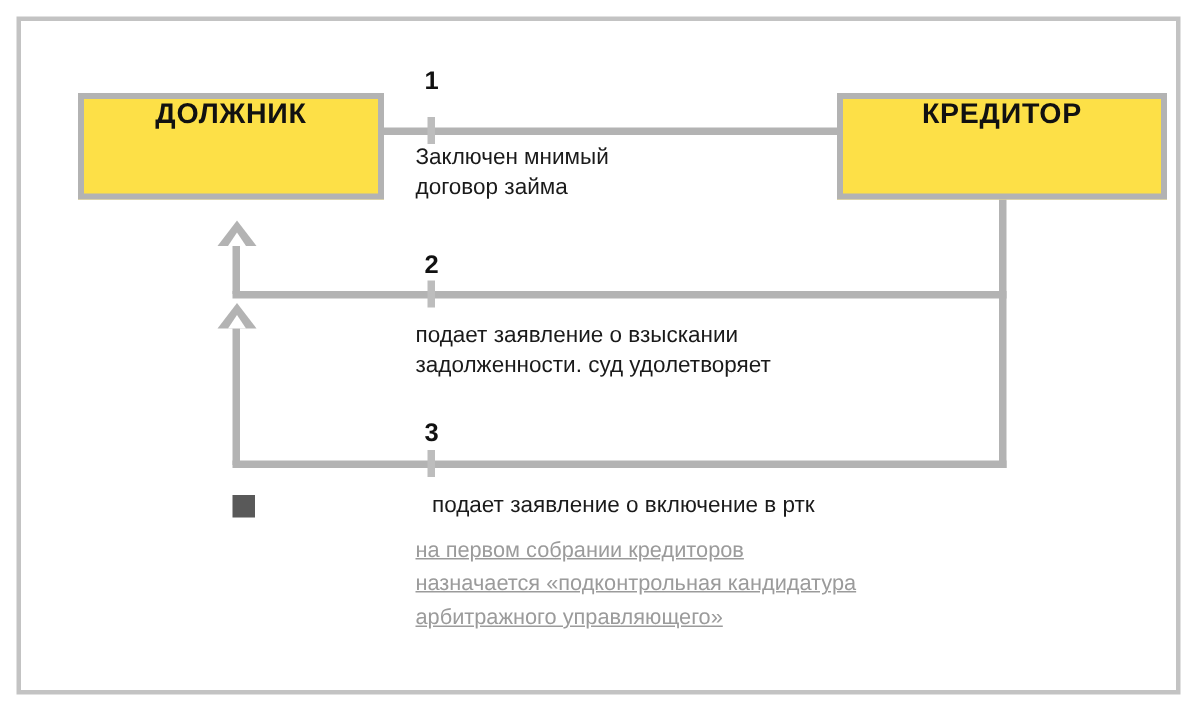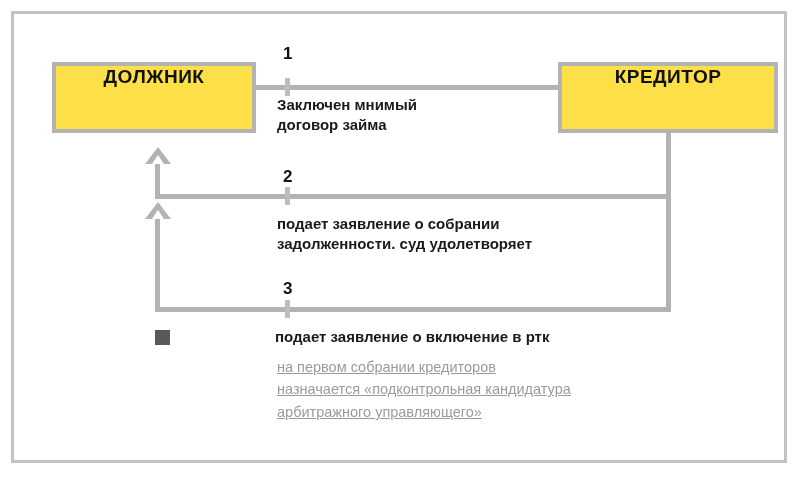--- a/index.html
+++ b/index.html
@@ -101,21 +101,21 @@
     position: absolute;
     font-size: 17px;
     font-weight: bold;
     color: #111111;
     z-index: 6;
   }
   
   .caption {
     position: absolute;
     font-size: 15px;
-    font-weight: bold;
+    font-weight: normal;
     color: #1a1a1a;
     line-height: 1.33;
     z-index: 6;
     white-space: pre-line;
   }
   .caption.muted {
     color: #9b9b9b;
     font-weight: normal;
     font-size: 14.5px;
     line-height: 1.55;
@@ -162,24 +162,24 @@
     <span>КРЕДИТОР</span>
   </div>
 
   <div class="step-num" style="left:283px; top:44px;">1</div>
   <div class="step-num" style="left:283px; top:167px;">2</div>
   <div class="step-num" style="left:283px; top:279px;">3</div>
 
   <div class="caption" style="left:277px; top:95px; width:290px;">Заключен мнимый
 договор займа</div>
 
-  <div class="caption" style="left:277px; top:214px; width:340px;">подает заявление о собрании
+  <div class="caption" style="left:277px; top:214px; width:340px;">подает заявление о взыскании
 задолженности. суд удолетворяет</div>
 
-  <div class="caption" style="left:275px; top:327px; width:360px;">подает заявление о включение в ртк</div>
+  <div class="caption" style="left:288px; top:327px; width:360px;">подает заявление о включение в ртк</div>
 
   <div class="bullet-square" style="left:155px; top:330px;"></div>
 
   <div class="caption muted" style="left:277px; top:356px; width:400px;">на первом собрании кредиторов
 назначается «подконтрольная кандидатура
 арбитражного управляющего»</div>
 
 </div>
 
 </body></html>

